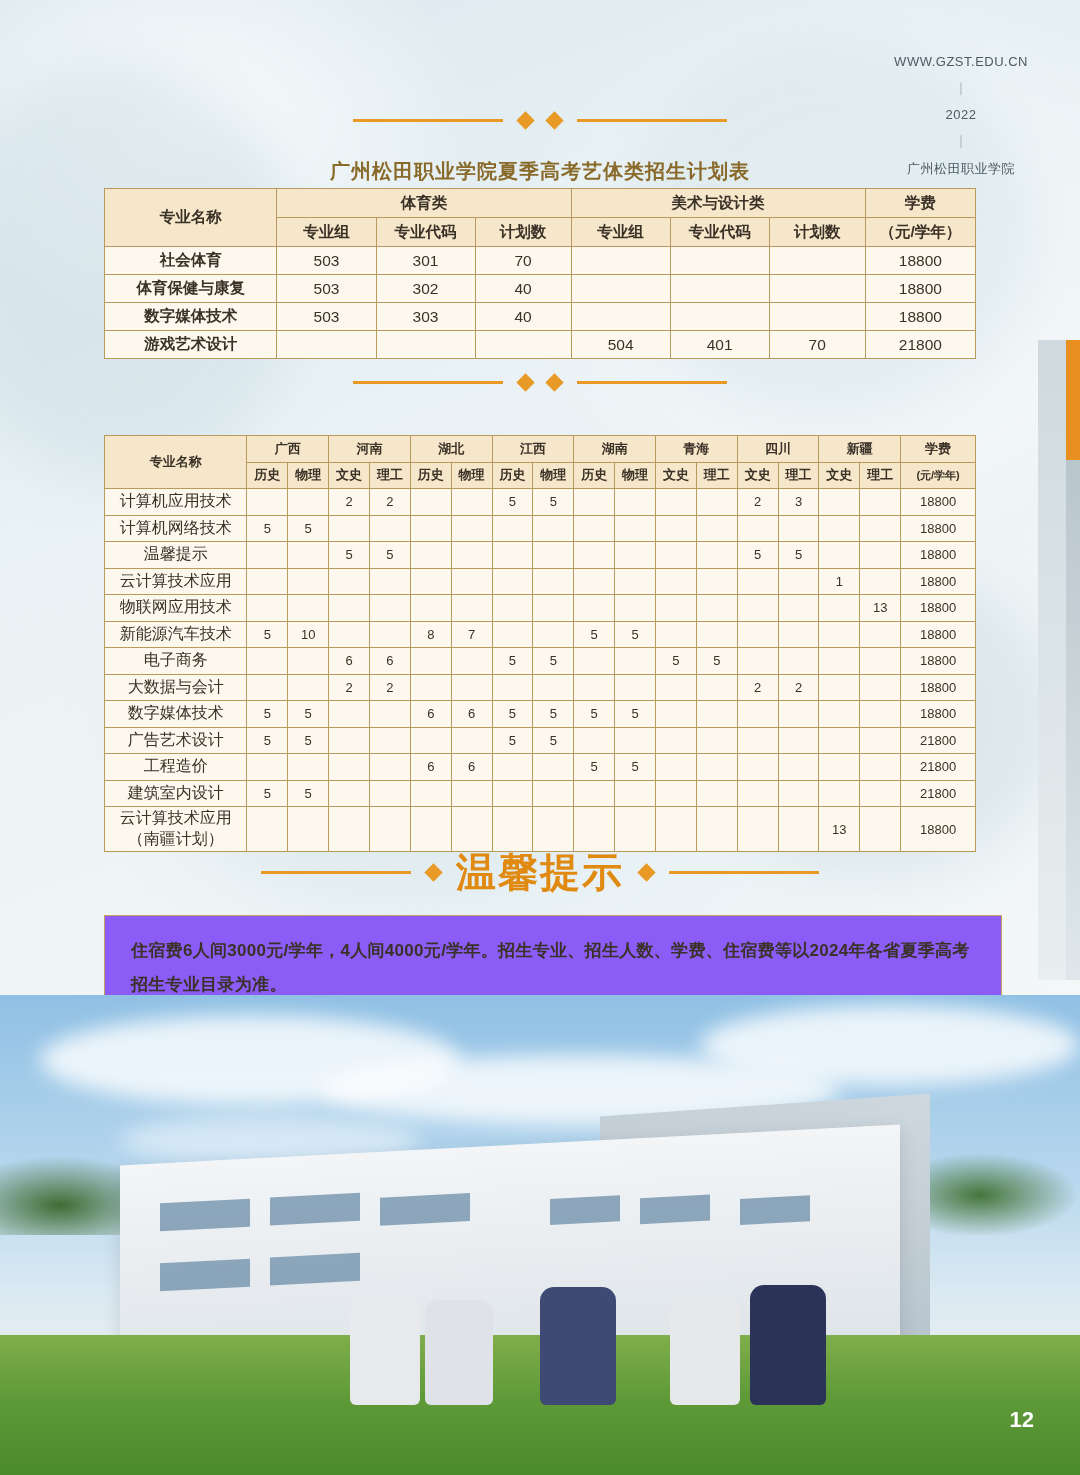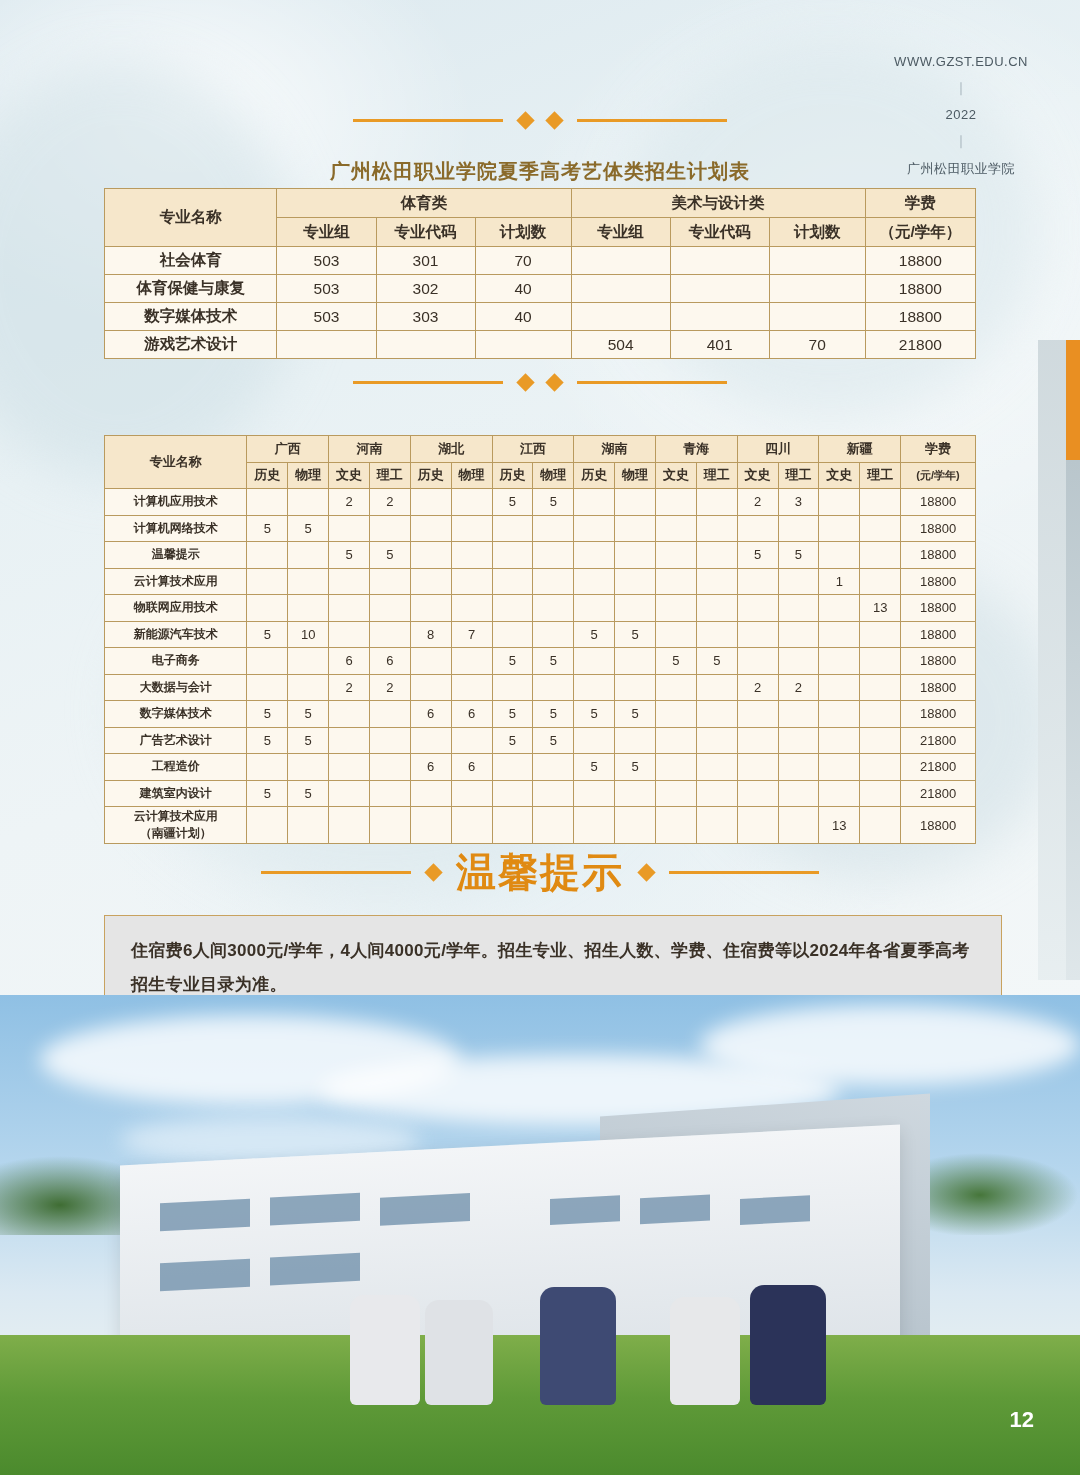--- a/index.html
+++ b/index.html
@@ -54,25 +54,25 @@
     border:1px solid #b99a5e;text-align:center;color:#3a3127;background:#fdf8ee;
   }
   thead td,thead th{background:#f6e7cb;font-weight:bold;}
   .t1{left:104px;top:188px;width:872px;font-size:15.5px;}
   .t1 td{height:25px;}
   .t1 .namecell{font-weight:bold;margin-left:45px;}
   .t1 .hdr{height:26px;}
   .t2{left:104px;top:435px;width:872px;font-size:13px;}
   .t2 td{height:23.5px;}
   .t2 .hdr{font-weight:bold;}
-  .t2 .pname{font-size:12px;font-weight:bold;}
+  .t2 .pname{font-size:16px;}
   
   .tipbox{
     position:absolute;left:104px;top:915px;width:844px;padding:18px 26px;
-    border:1px solid #c8a25f;background:#e5e5e5;
+    border:1px solid #c8a25f;background:#8b5cf6;
     font-size:17px;line-height:34px;color:#3a3127;font-weight:bold;letter-spacing:.3px;
   }
   
   .photo{position:absolute;left:0;top:995px;width:1080px;height:480px;overflow:hidden;}
   .sky{position:absolute;inset:0;background:linear-gradient(180deg,#8fc0e4 0%,#b7d7ee 38%,#dbe9f2 62%,#e9f0f2 80%);}
   .cloud{position:absolute;background:rgba(255,255,255,.8);border-radius:50%;filter:blur(10px);}
   .c1{left:40px;top:20px;width:420px;height:90px;}
   .c2{left:320px;top:60px;width:520px;height:70px;}
   .c3{left:700px;top:10px;width:380px;height:80px;}
   .c4{left:120px;top:120px;width:300px;height:50px;opacity:.6;}

